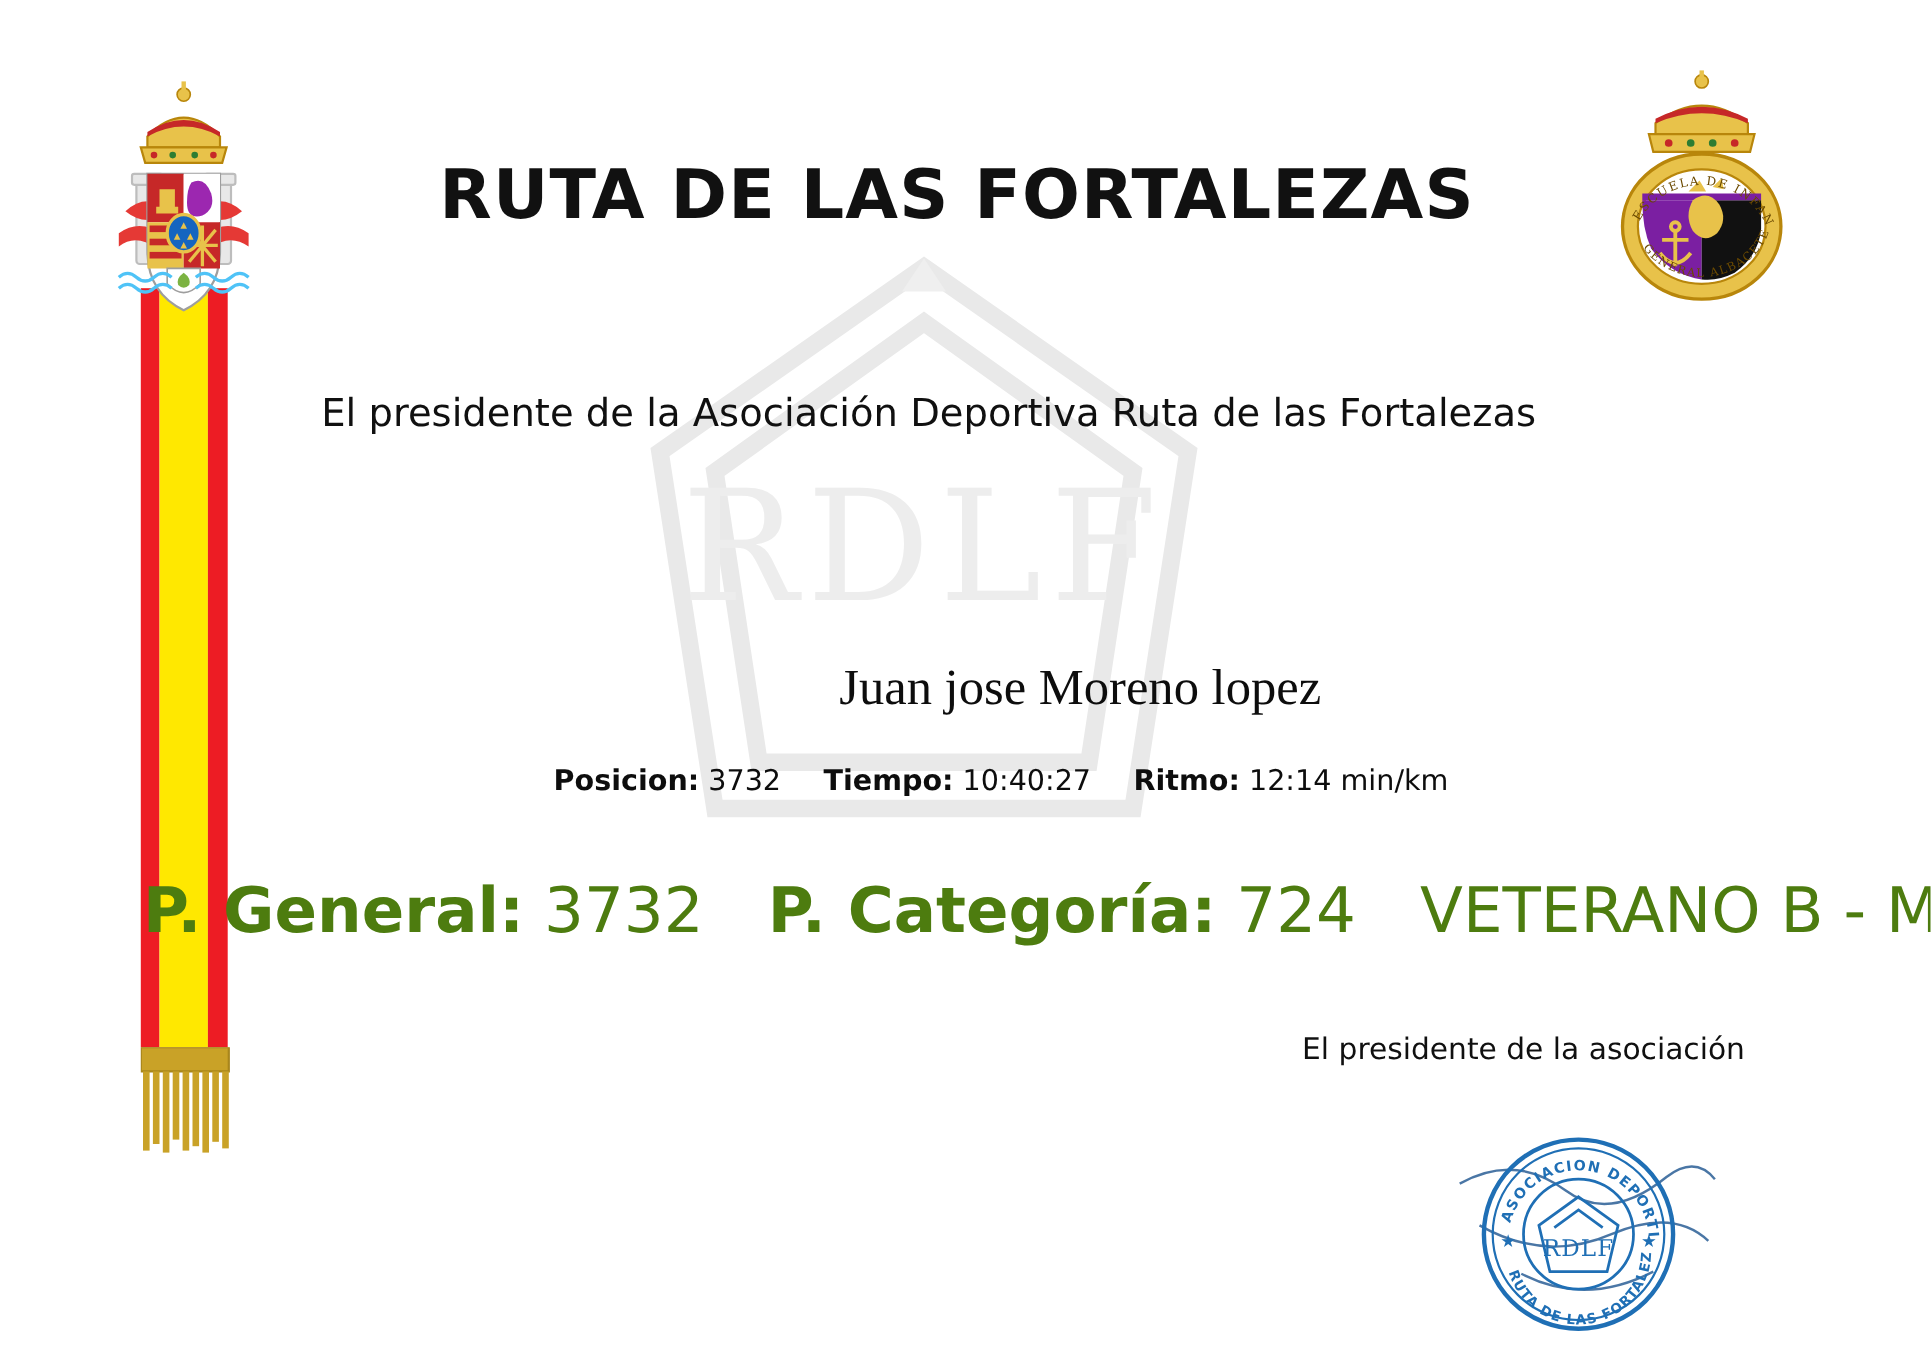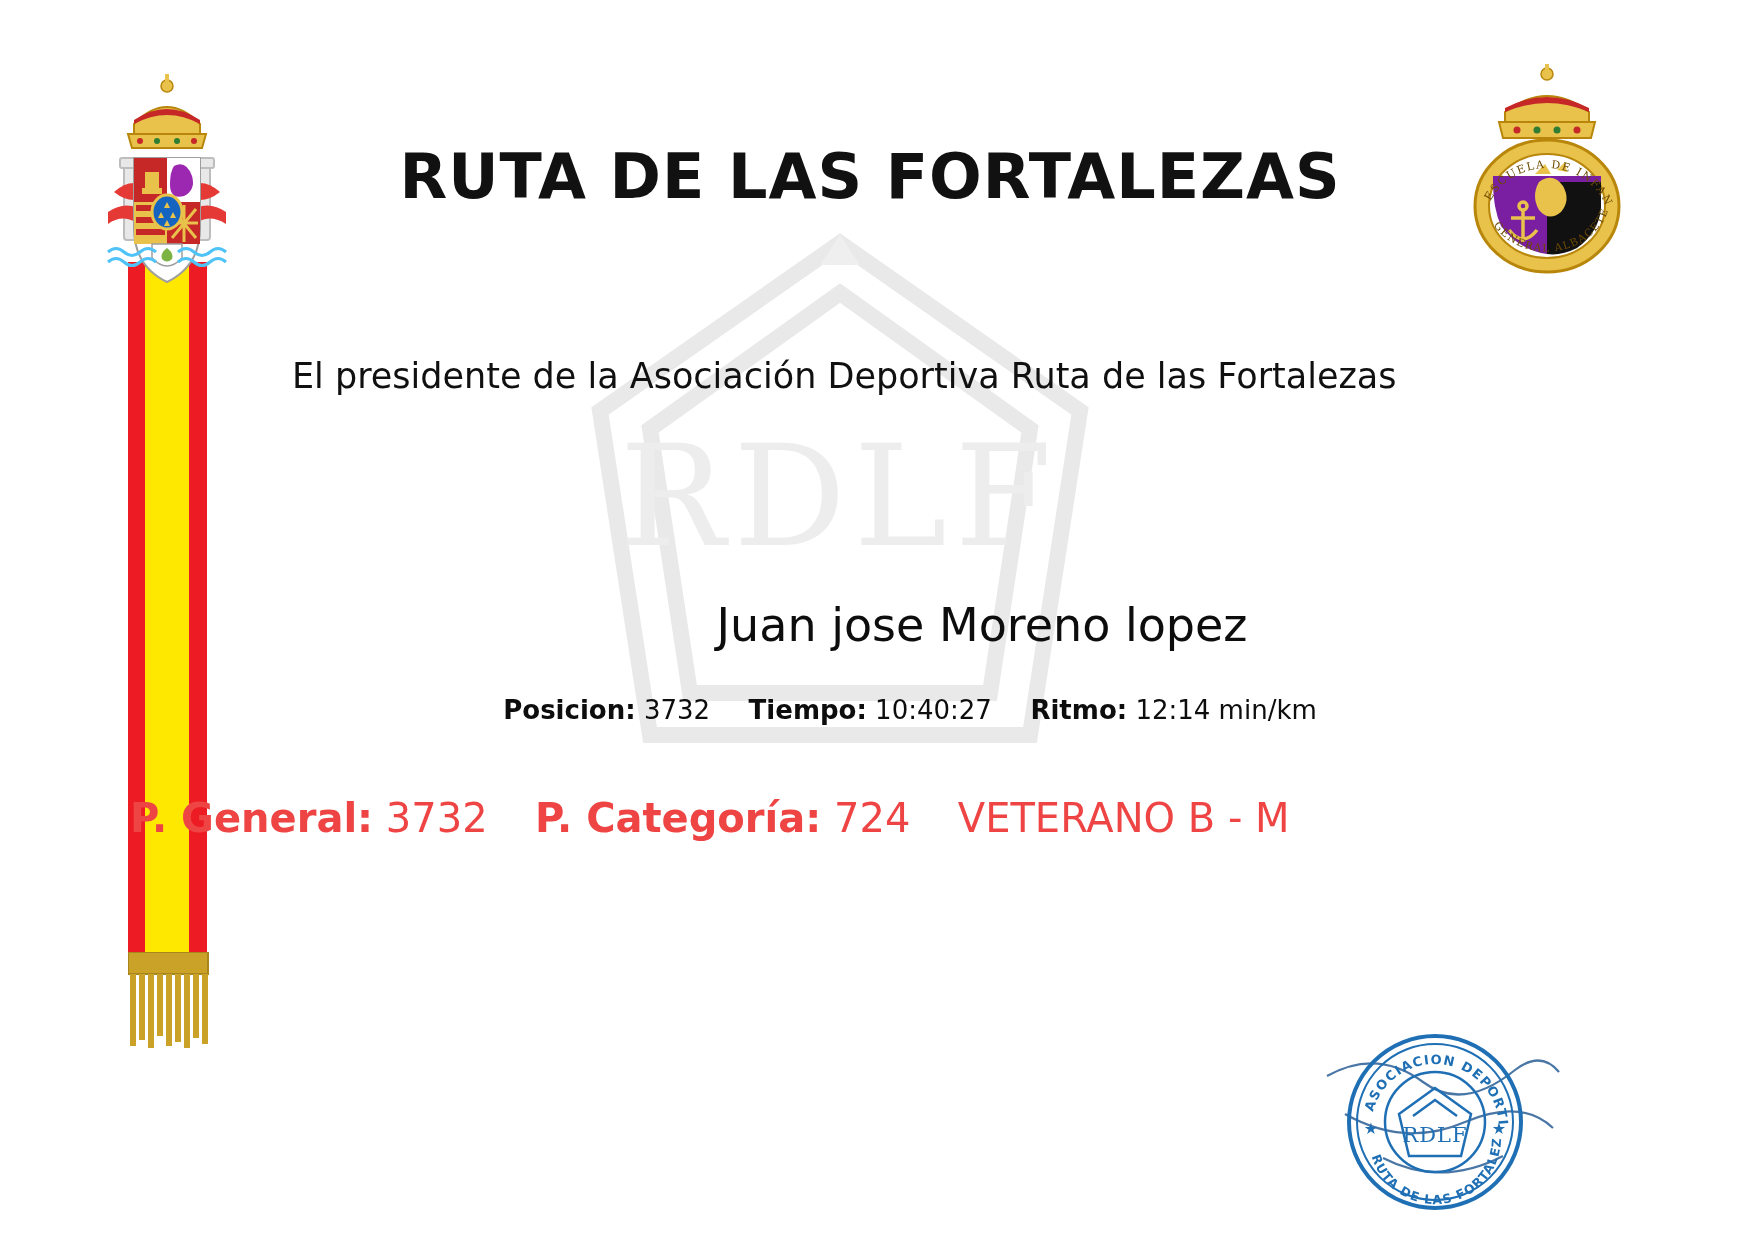--- a/index.html
+++ b/index.html
@@ -112,20 +112,21 @@
   .athlete-name {
     position: absolute;
     left: 292px;
     top: 598px;
     width: 1380px;
     text-align: center;
     font-size: 46px;
     color: #0d0d0d;
     z-index: 4;
     white-space: nowrap;
+    font-family: Liberation Serif, serif;
   }
 
   
   .stats-row1 {
     position: absolute;
     left: 200px;
     top: 695px;
     width: 1420px;
     text-align: center;
     font-size: 26px;
@@ -136,23 +137,23 @@
   .stats-row1 .lbl { font-weight: bold; }
   .stats-row1 .val { font-weight: normal; }
   .gap { display: inline-block; width: 22px; }
 
   
   .stats-row2 {
     position: absolute;
     left: 130px;
     top: 795px;
     width: 1500px;
-    text-align: left;
-    font-size: 40px;
-    color: #ef4444;
+    text-align: center;
+    font-size: 57px;
+    color: #4d7c0f;
     z-index: 4;
     white-space: nowrap;
   }
   .stats-row2 .lbl { font-weight: bold; }
   .stats-row2 .val { font-weight: normal; }
 
   
   .sign-block {
     position: absolute;
     right: 110px;
@@ -361,20 +362,21 @@
   <span class="lbl">P. General:</span>
   <span class="val">3732</span>
   <span class="gap"></span>
   <span class="lbl">P. Categoría:</span>
   <span class="val">724</span>
   <span class="gap"></span>
   <span class="val">VETERANO B - M</span>
 </div>
 
 <div class="sign-block">
+  <span class="sline">El presidente de la asociación</span>
 </div>
 
 <div class="stamp">
   <svg width="300" height="200" viewBox="0 0 300 200" xmlns="http://www.w3.org/2000/svg">
 
     <g stroke="#2b5f96" stroke-width="2.2" fill="none" opacity="0.85">
       <path d="M40 58 q50 -28 96 6 q40 30 92 -12 q26 -20 44 2"></path>
       <path d="M58 96 q60 34 120 8 q56 -24 88 6"></path>
       <path d="M96 140 q58 30 120 -2"></path>
     </g>

